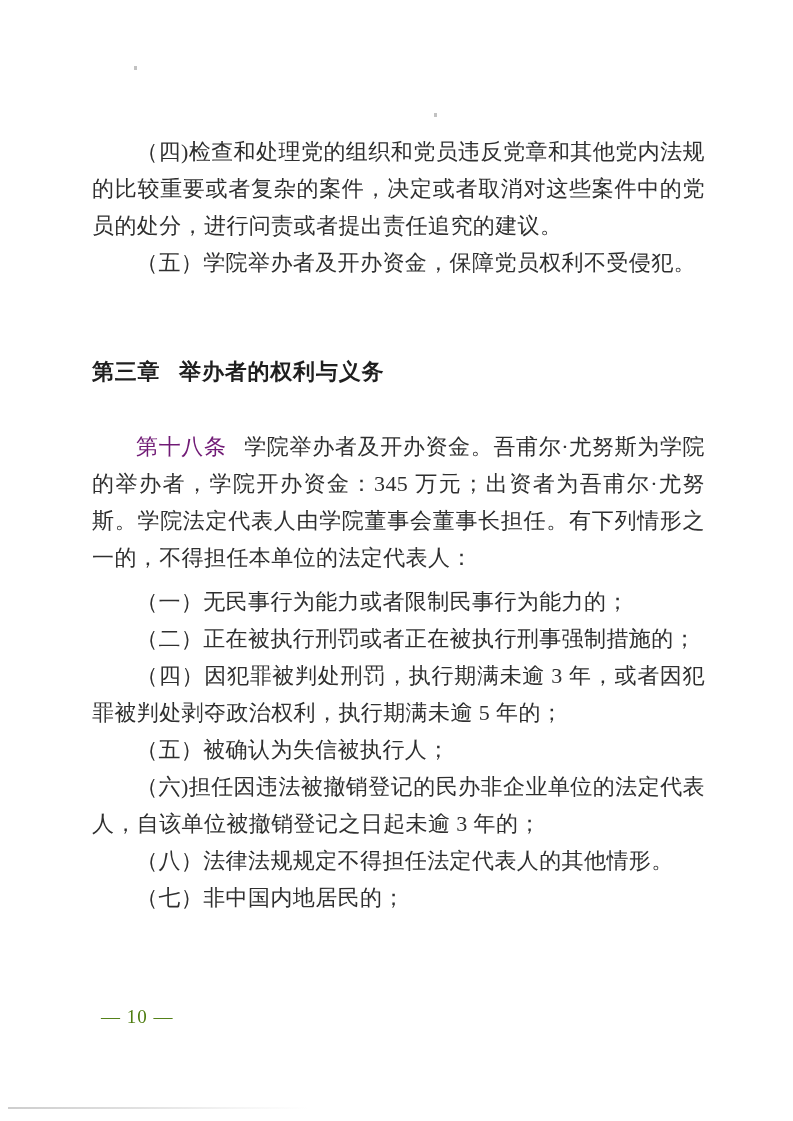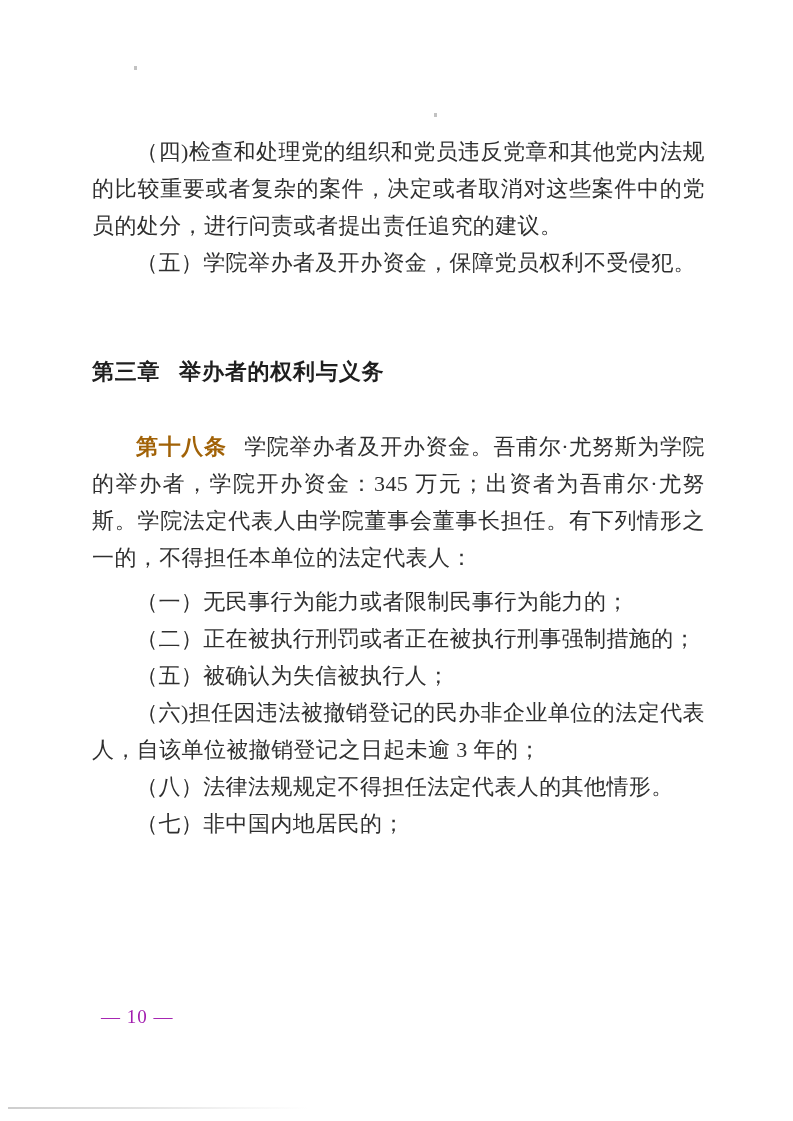--- a/index.html
+++ b/index.html
@@ -38,35 +38,35 @@
     line-height: 36px;
     font-weight: bold;
     color: #1f1f1f;
     text-align: left;
     letter-spacing: 0.8px;
   }
   .chapter .chapter-number {
     margin-right: 0.85em;
   }
   .article .article-no {
-    font-weight: bold;
-    color: #a16207;
+    font-weight: normal;
+    color: #701a75;
     margin-right: 0.8em;
   }
   .conditions {
     margin-top: 7px;
   }
   .footer {
     position: absolute;
     left: 101px;
     top: 1006px;
     font-size: 19px;
     line-height: 22px;
     letter-spacing: 1px;
-    color: #a21caf;
+    color: #4d7c0f;
   }
   .speck {
     position: absolute;
     width: 3px;
     height: 4px;
     background: #b3b3b3;
     opacity: 0.8;
   }
   .speck-1 { left: 134px; top: 66px; }
   .speck-2 { left: 434px; top: 113px; }
@@ -97,20 +97,21 @@
 
     <p class="para">（五）学院举办者及开办资金，保障党员权利不受侵犯。</p>
 
     <h2 class="chapter"><span class="chapter-number">第三章</span><span>举办者的权利与义务</span></h2>
 
     <p class="para article"><b class="article-no">第十八条</b><span>学院举办者及开办资金。吾甫尔·尤努斯为学院的举办者，学院开办资金：345 万元；出资者为吾甫尔·尤努斯。学院法定代表人由学院董事会董事长担任。有下列情形之一的，不得担任本单位的法定代表人：</span></p>
 
     <div class="conditions">
       <p class="para cond">（一）无民事行为能力或者限制民事行为能力的；</p>
       <p class="para cond">（二）正在被执行刑罚或者正在被执行刑事强制措施的；</p>
+      <p class="para cond">（四）因犯罪被判处刑罚，执行期满未逾 3 年，或者因犯罪被判处剥夺政治权利，执行期满未逾 5 年的；</p>
       <p class="para cond">（五）被确认为失信被执行人；</p>
       <p class="para cond">（六)担任因违法被撤销登记的民办非企业单位的法定代表人，自该单位被撤销登记之日起未逾 3 年的；</p>
       <p class="para cond">（八）法律法规规定不得担任法定代表人的其他情形。</p>
       <p class="para cond">（七）非中国内地居民的；</p>
     </div>
 
   </main>
 
   <div class="footer">— 10 —</div>
 

